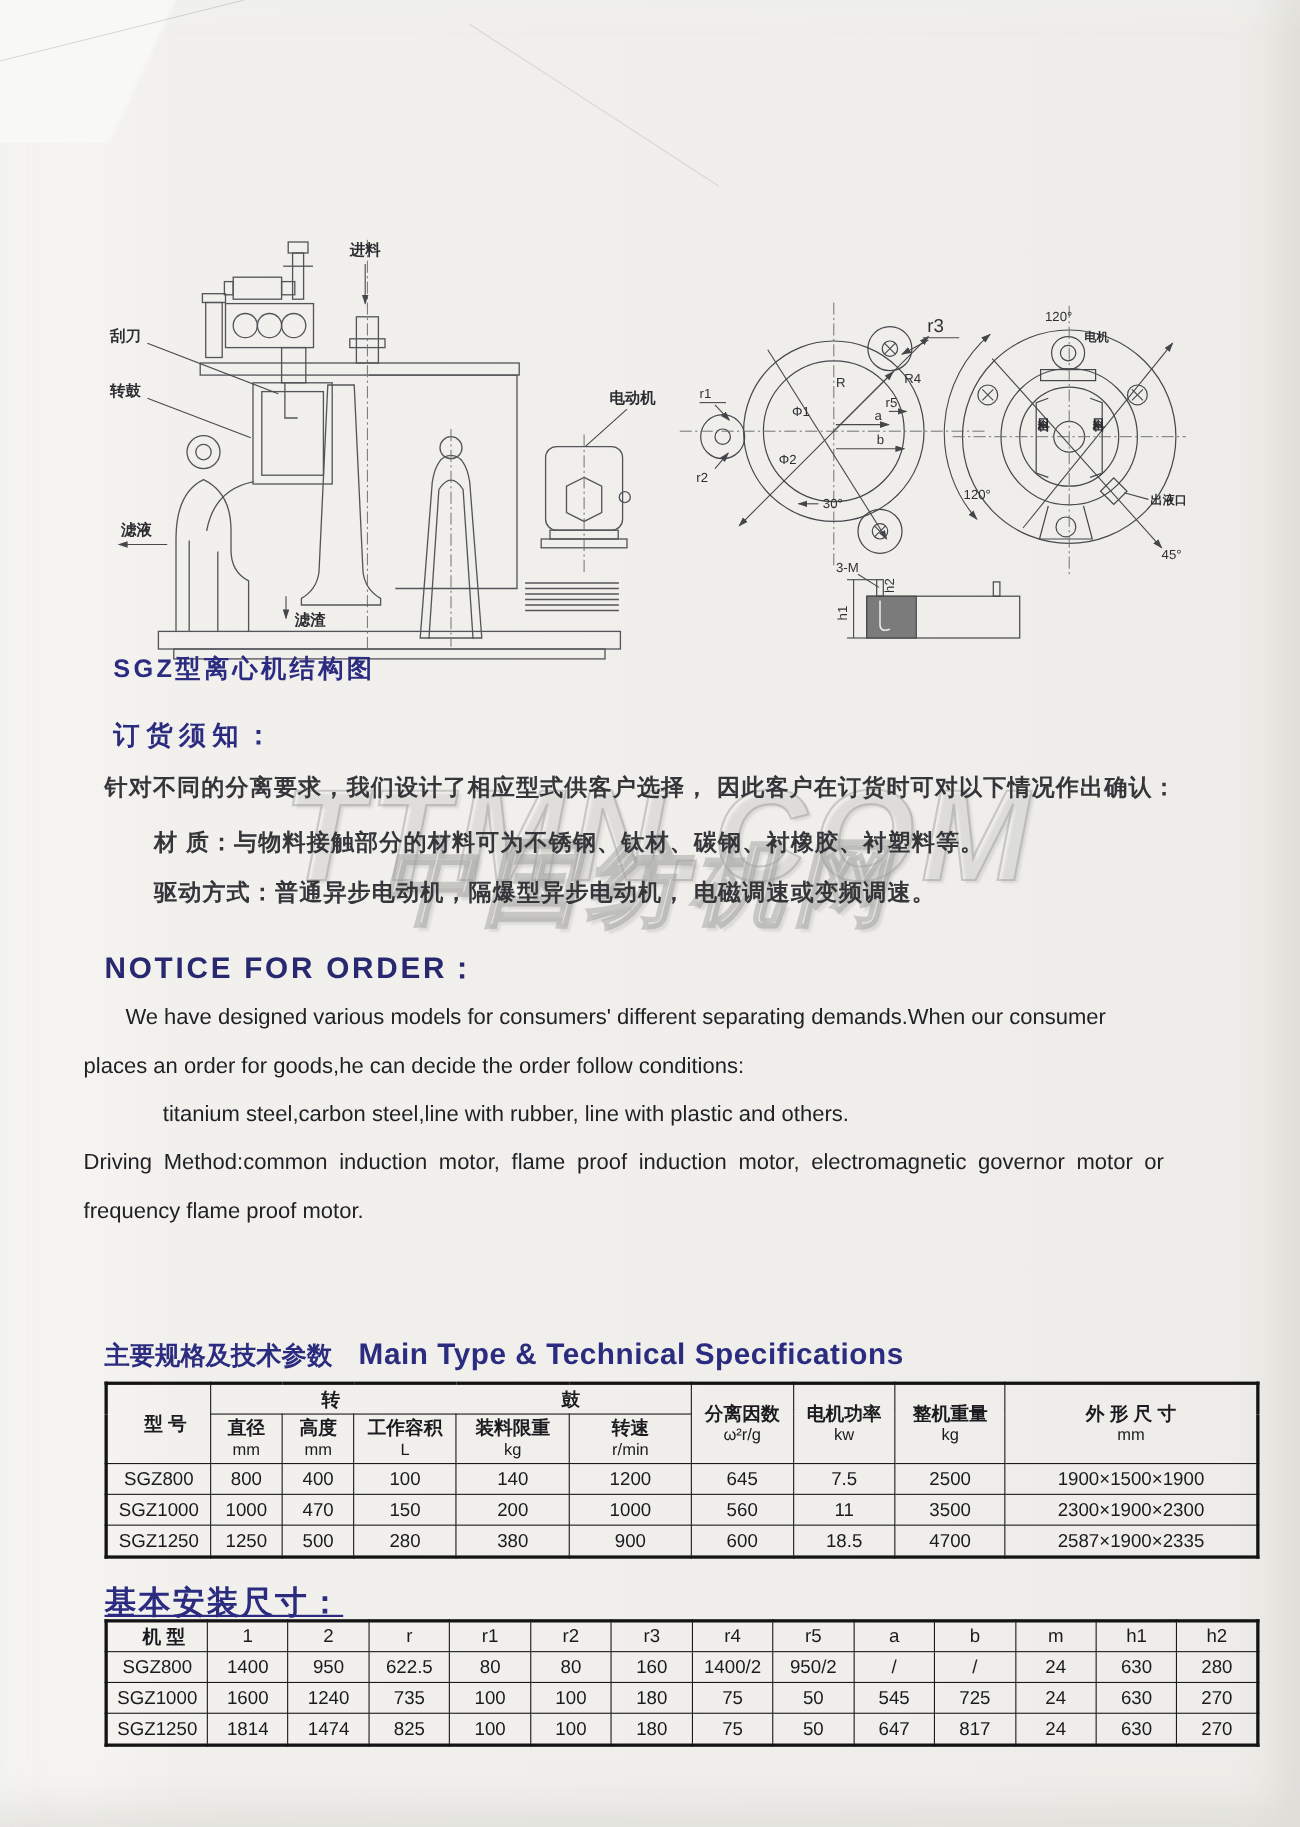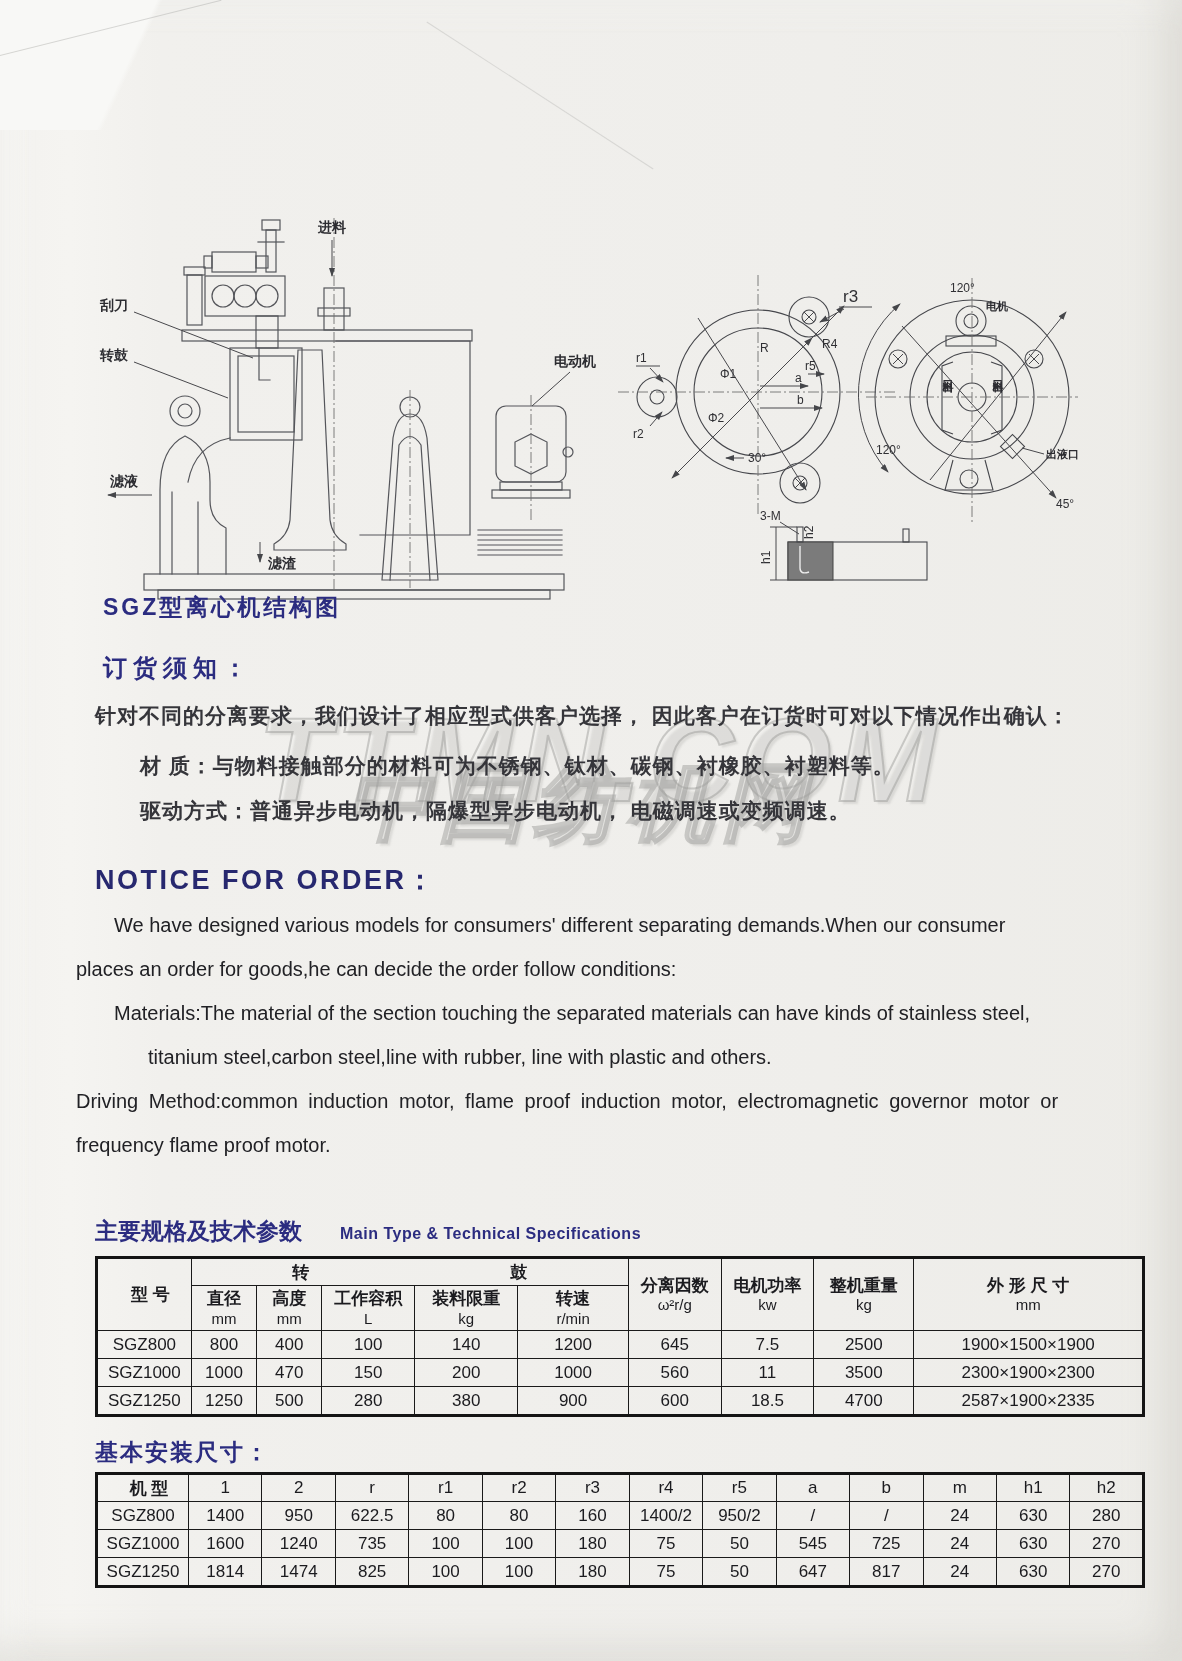--- a/index.html
+++ b/index.html
@@ -45,22 +45,22 @@
   .en-lines .just{word-spacing:5px;}
 
   .wm{position:absolute;font-style:italic;font-weight:700;pointer-events:none;
     color:rgba(248,248,246,0.12);-webkit-text-stroke:2px rgba(150,150,148,0.45);
     text-shadow:3px 3px 2px rgba(165,165,162,0.28);}
   .wm1{left:258px;top:692px;font-size:118px;letter-spacing:6px;}
   .wm2{left:345px;top:745px;font-size:86px;letter-spacing:8px;}
 
   .t-title{position:absolute;left:95px;color:#2b2c80;font-weight:700;}
   .t1-title{top:1216px;font-size:23px;}
-  .t1-title .en{font-size:16px;font-weight:600;margin-left:38px;letter-spacing:0.5px;}
-  .t2-title{top:1437px;font-size:23px;letter-spacing:2px;}
+  .t1-title .en{font-size:27px;font-weight:600;margin-left:24px;letter-spacing:0.5px;}
+  .t2-title{top:1437px;font-size:29px;letter-spacing:2px;text-decoration:underline;}
 
   
   table{position:absolute;left:95px;width:1050px;border-collapse:collapse;table-layout:fixed;
     font-family:"Liberation Sans",sans-serif;color:#1b1b1f;}
   td{border:1.6px solid #1a1a1a;text-align:center;vertical-align:middle;padding:0;overflow:hidden;}
   .spec{top:1256px;border:3px solid #141414;font-size:17px;}
   .inst{top:1472px;border:3px solid #141414;font-size:17px;}
   .spec tr.h1 td{height:26px;}
   .spec tr.h2 td{height:44px;line-height:1.15;}
   .spec tr.d td, .inst tr.d td{height:27px;}
@@ -253,21 +253,20 @@
 
   <div class="cn-h">订货须知：</div>
   <div class="cn-p p1">针对不同的分离要求，我们设计了相应型式供客户选择， 因此客户在订货时可对以下情况作出确认：</div>
   <div class="cn-p p2">材 质：与物料接触部分的材料可为不锈钢、钛材、碳钢、衬橡胶、衬塑料等。</div>
   <div class="cn-p p3">驱动方式：普通异步电动机，隔爆型异步电动机， 电磁调速或变频调速。</div>
 
   <div class="en-h">NOTICE FOR ORDER：</div>
   <div class="en-lines">
     <div class="i1">We have designed various models for consumers' different separating demands.When our consumer</div>
     <div>places an order for goods,he can decide the order follow conditions:</div>
-    <div class="i1">Materials:The material of the section touching the separated materials can have kinds of stainless steel,</div>
     <div class="i2">titanium steel,carbon steel,line with rubber, line with plastic and others.</div>
     <div class="just">Driving Method:common induction motor, flame proof induction motor, electromagnetic governor motor or</div>
     <div>frequency flame proof motor.</div>
   </div>
 
   <div class="t-title t1-title">
     <span>主要规格及技术参数</span><span class="en">Main Type &amp; Technical Specifications</span>
   </div>
 
   <table class="spec">

